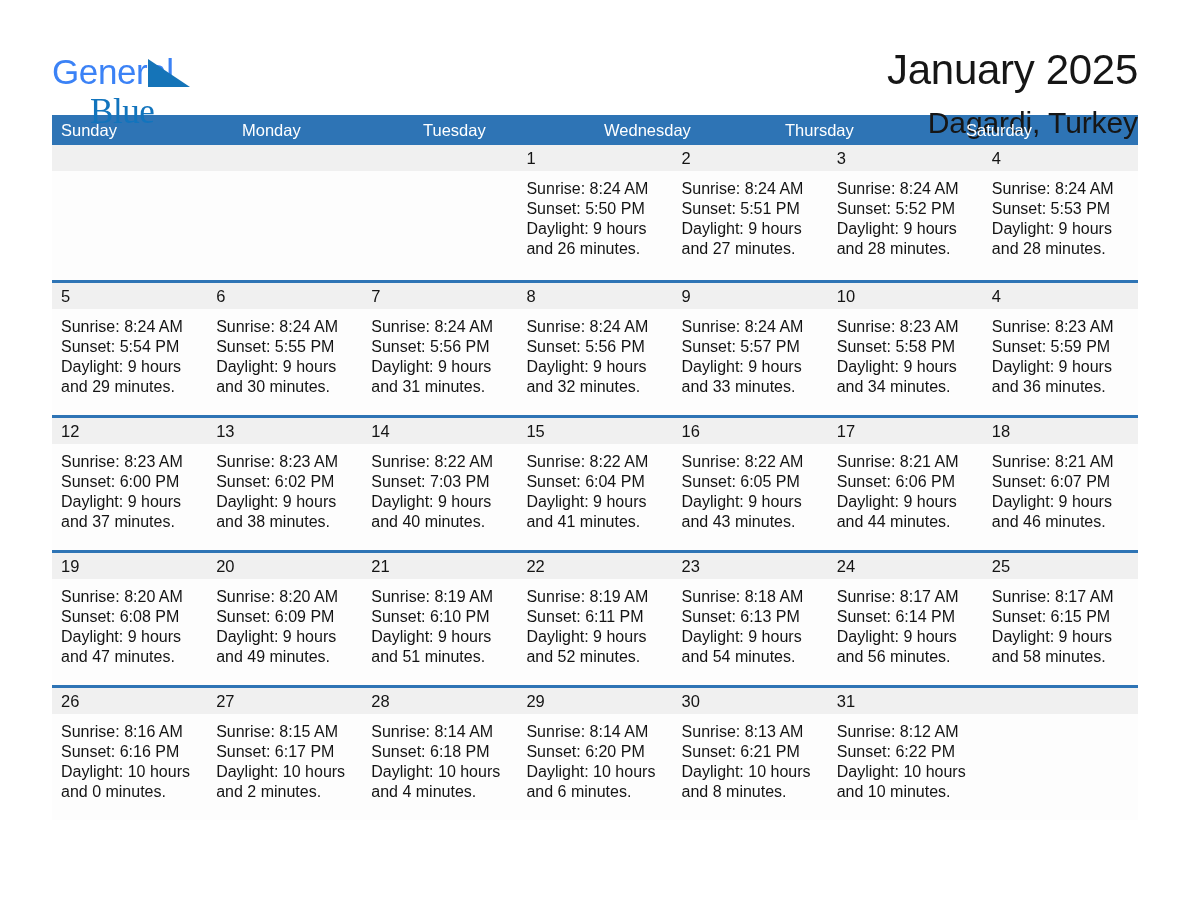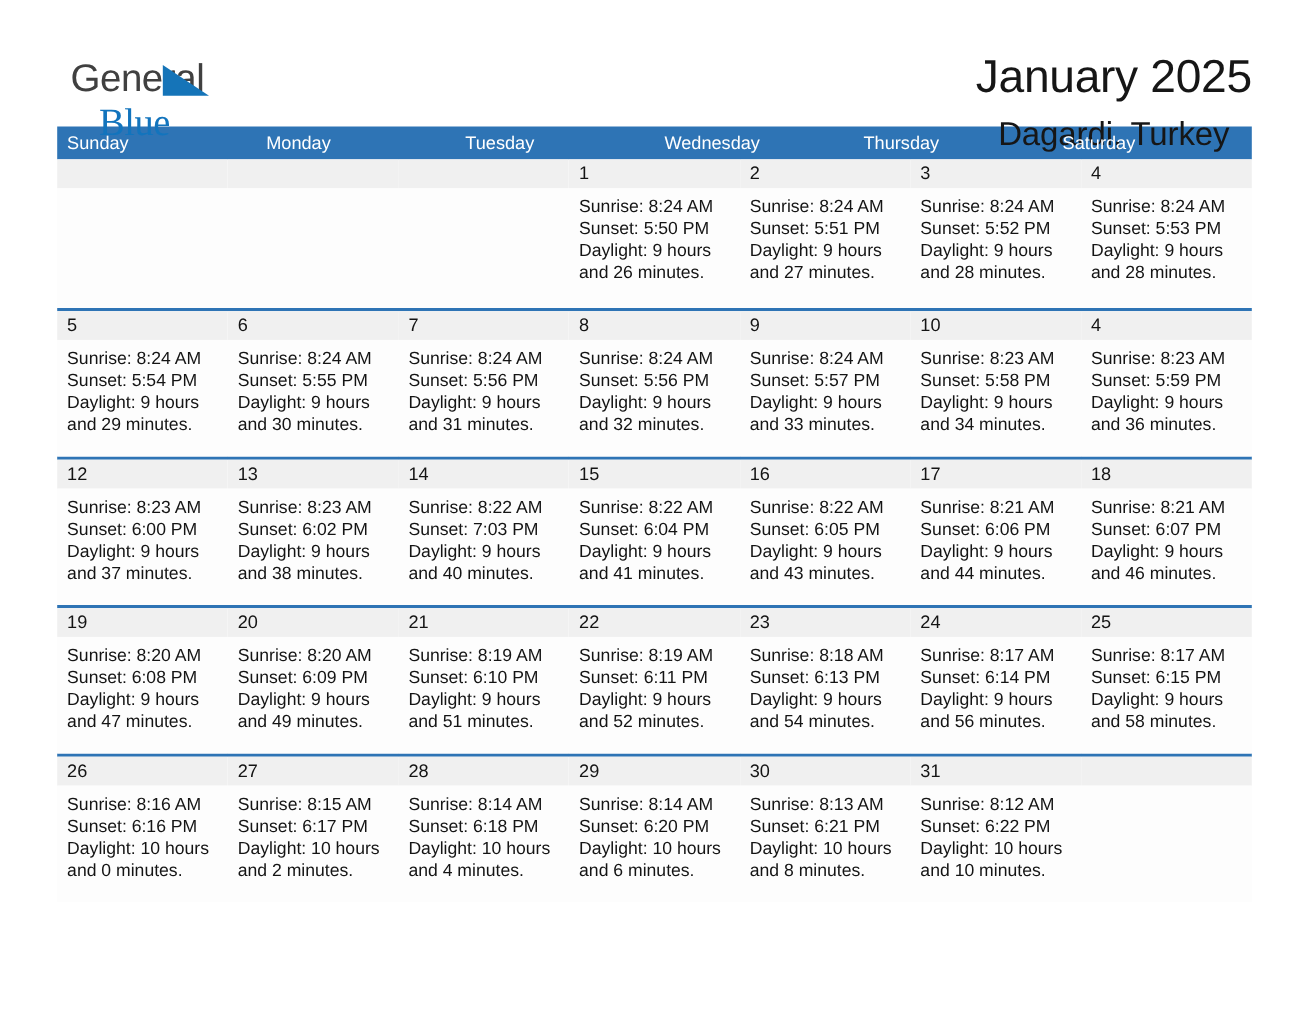--- a/index.html
+++ b/index.html
@@ -32,25 +32,25 @@
     height: 115px;
   }
   .logo {
     position: relative;
     width: 146px;
     height: 72px;
     line-height: 1;
   }
   .logo-general {
     position: absolute;
-    left: 12px;
+    left: 0;
     top: 8px;
     font-size: 35px;
     letter-spacing: -0.4px;
-    color: #404040;
+    color: #3b82f6;
     font-family: "Liberation Sans", sans-serif;
     text-align: center;
   }
   .logo-tri {
     position: absolute;
     left: 96px;
     top: 13px;
     width: 0;
     height: 0;
     border-left: 42px solid #1574b8;
@@ -59,21 +59,21 @@
   .logo-blue {
     position: absolute;
     left: 38px;
     top: 48px;
     font-size: 35px;
     letter-spacing: -0.4px;
     color: #1274bd;
     font-family: Liberation Serif, serif;
   }
   .titles {
-    text-align: center;
+    text-align: right;
     padding-top: 2px;
   }
   .month-title {
     font-size: 42px;
     font-weight: normal;
     color: #161616;
     line-height: 1.06;
     letter-spacing: -0.3px;
     margin: 0;
   }

